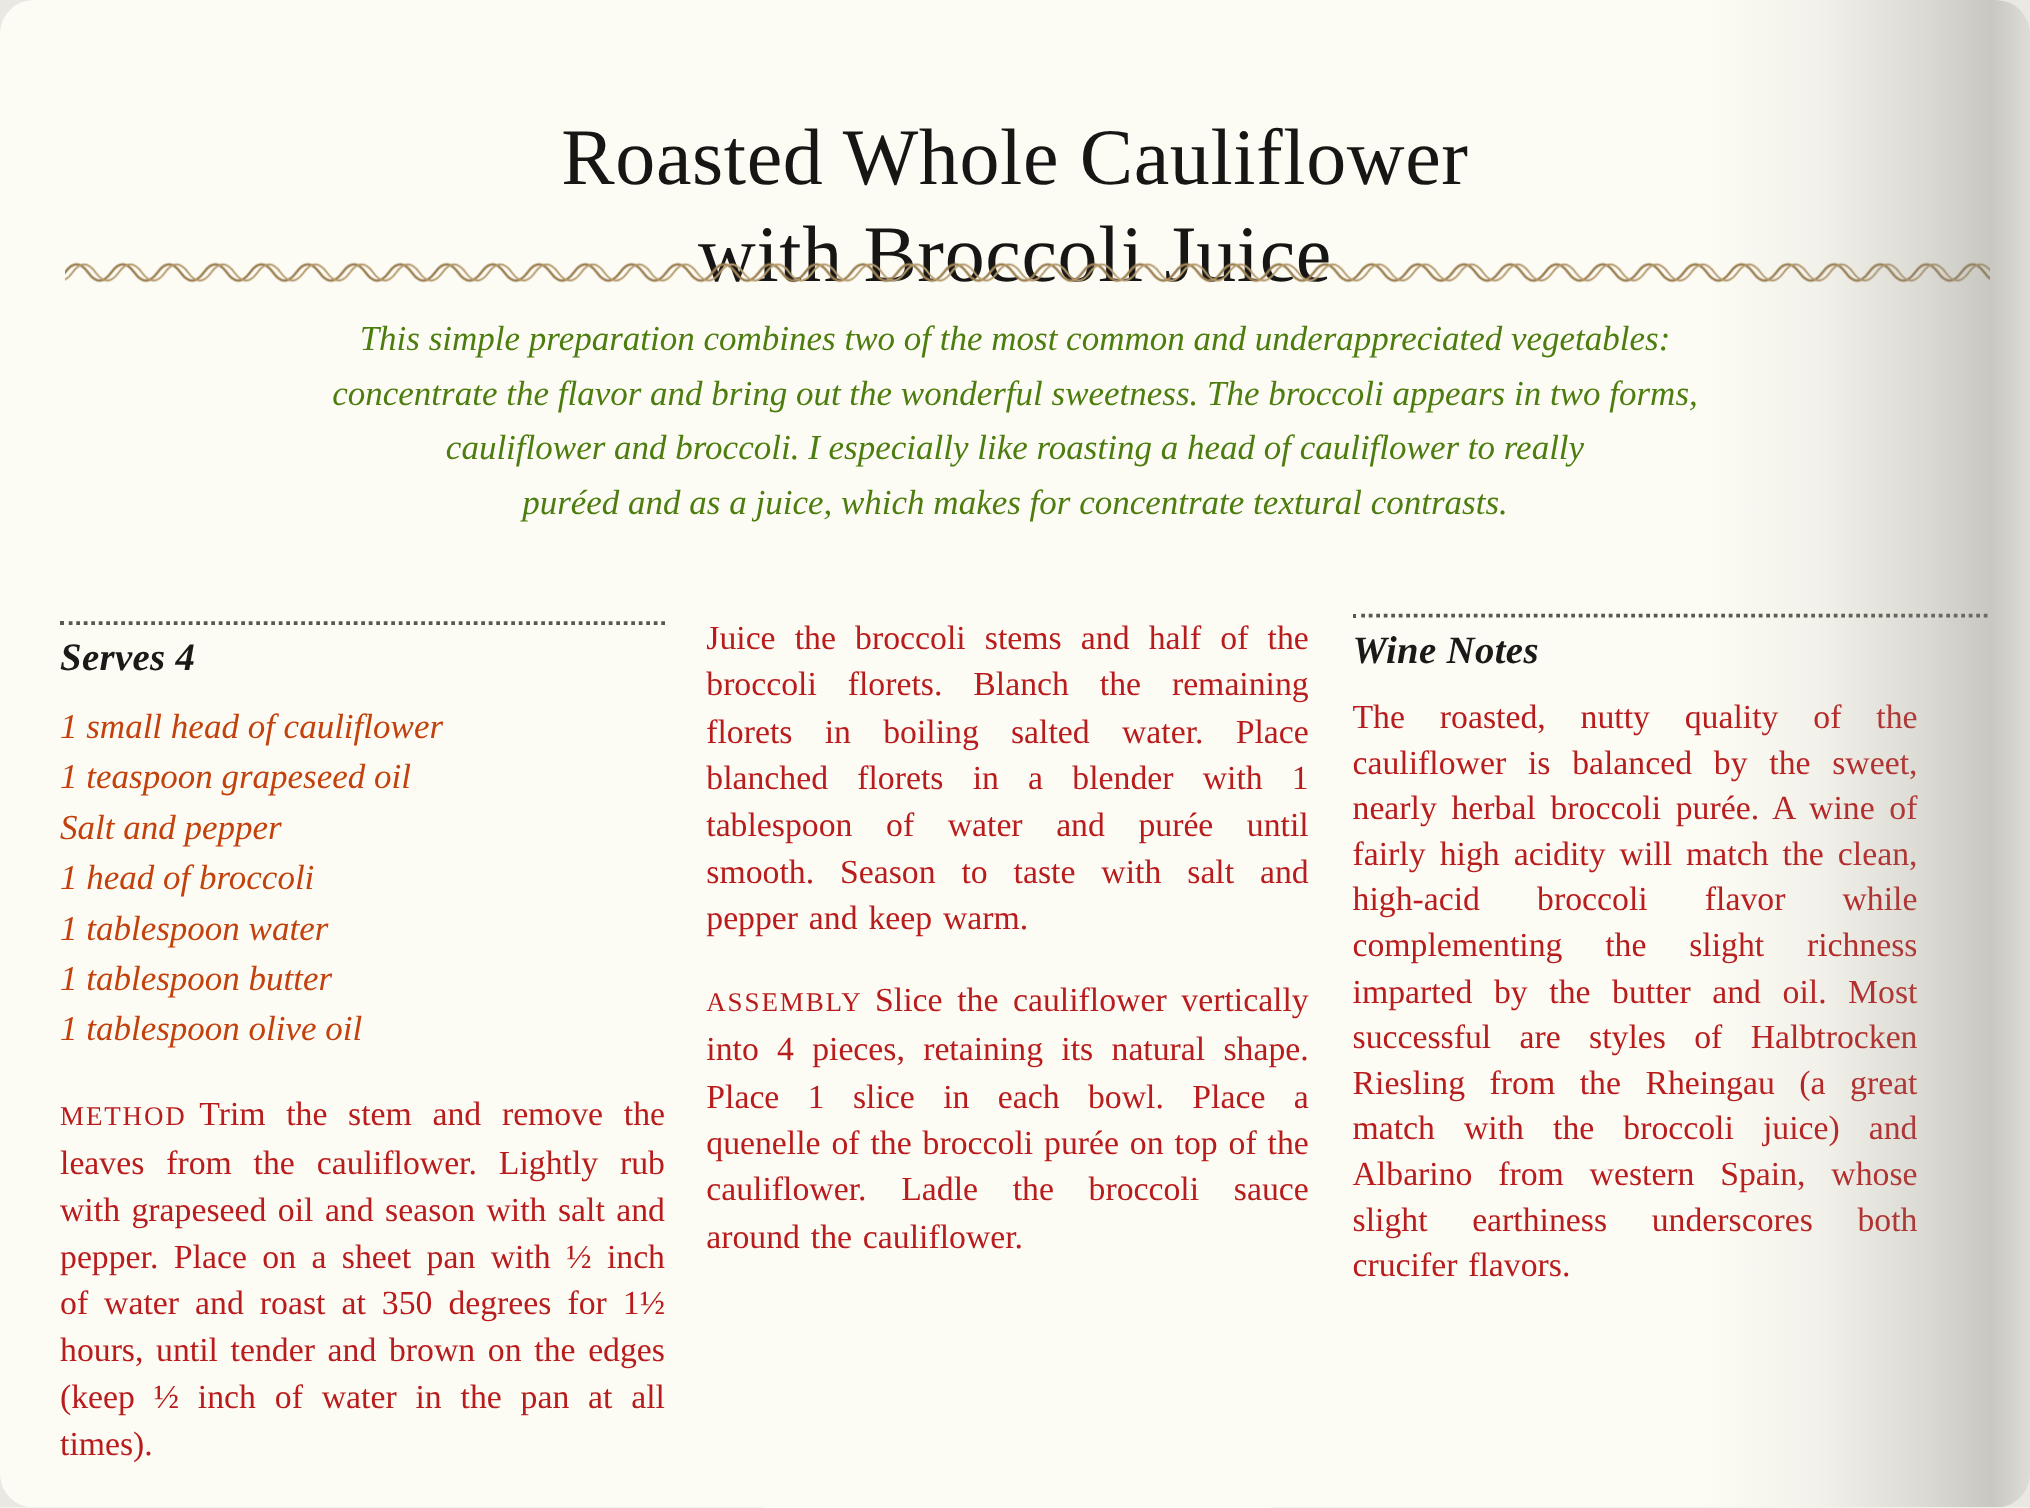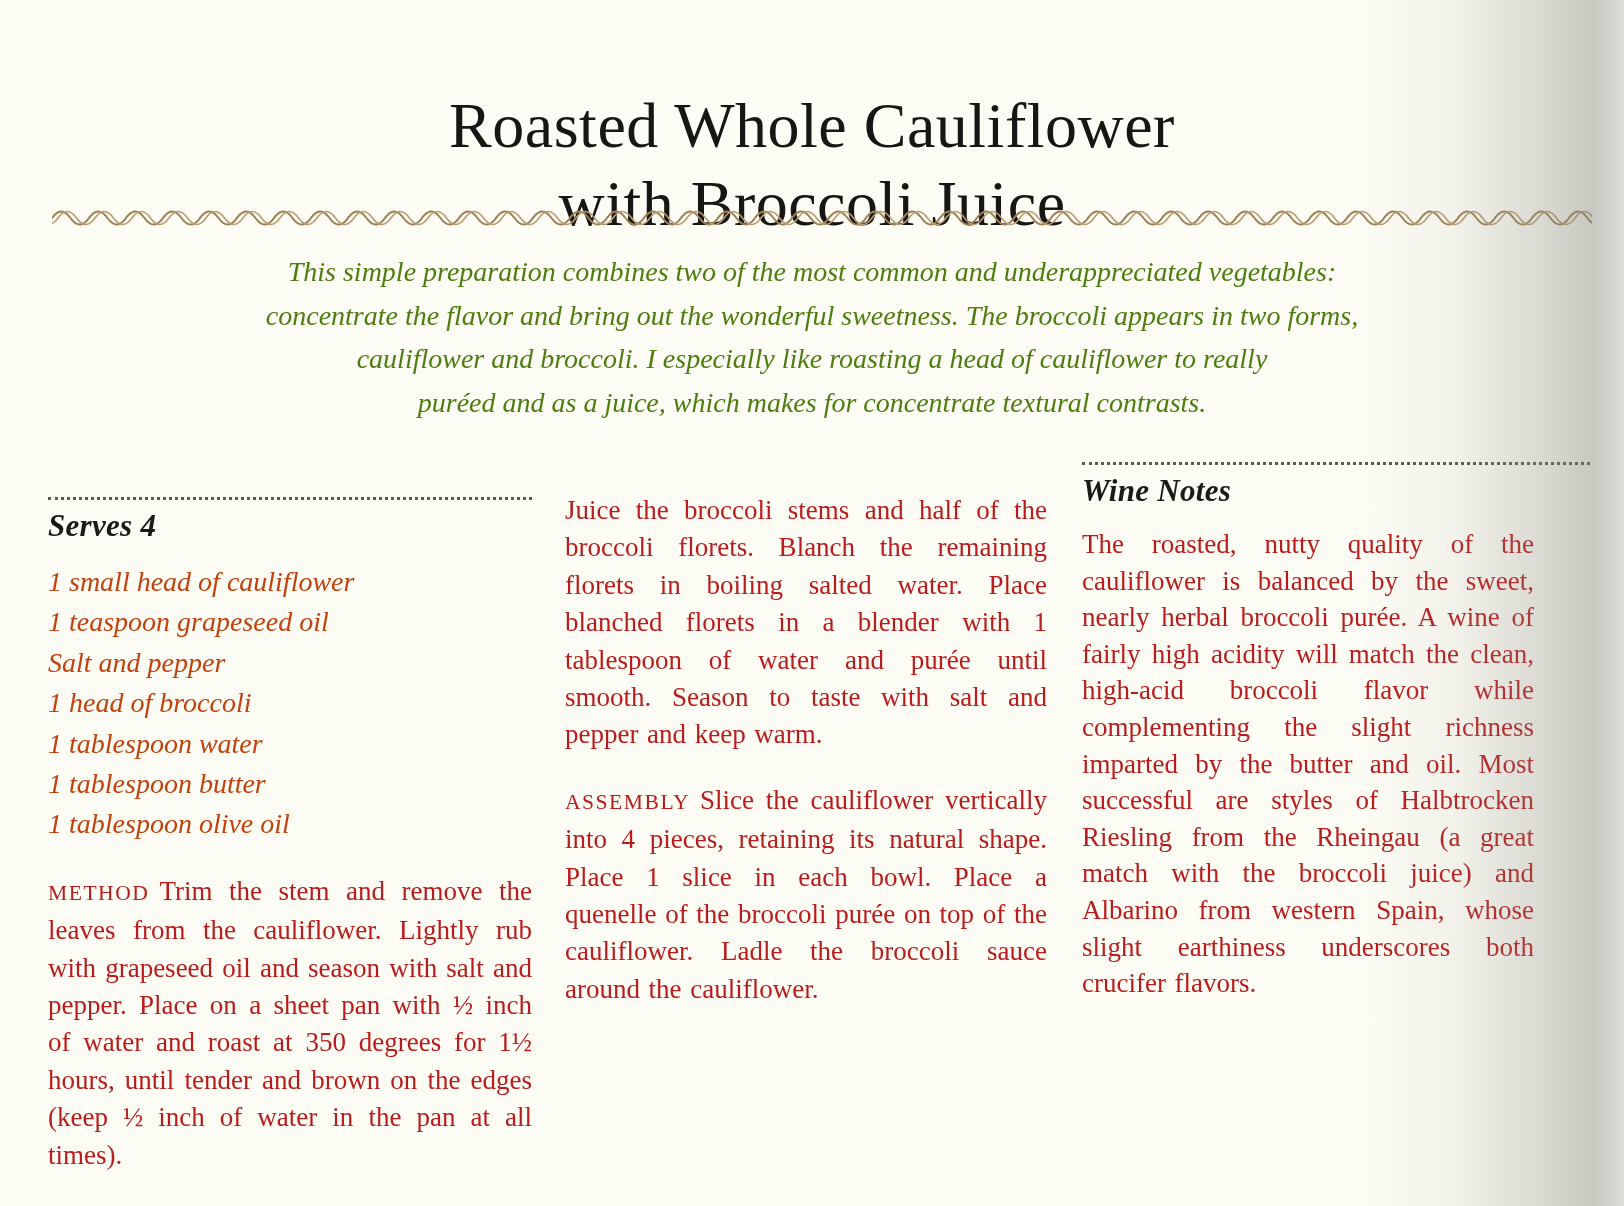--- a/index.html
+++ b/index.html
@@ -6,20 +6,21 @@
   body{
     font-family:"Liberation Serif", serif;
     background:#e9e8e2;
   }
   .page{
     position:relative;
     width:1624px;height:1206px;
     background:#fcfbf4;
     overflow:hidden;
     color:#1e1d1a;
+    border-radius:27px;
   }
   
   .edge-shadow{
     position:absolute;top:0;right:0;width:260px;height:100%;
     background:linear-gradient(to right,
       rgba(150,150,144,0) 0%,
       rgba(150,150,144,0.10) 35%,
       rgba(140,140,134,0.30) 68%,
       rgba(128,128,122,0.42) 88%,
       rgba(150,150,146,0.30) 100%);
@@ -40,21 +41,21 @@
     position:absolute;top:250px;left:50%;transform:translateX(-50%);
     width:1300px;
     text-align:center;
     font-style:italic;
     font-size:28px;line-height:43.5px;
     color:#4d7c0f;
   }
   .col{position:absolute;}
   .col-left{left:48px;top:497px;width:484px;}
   .col-mid{left:565px;top:492px;width:482px;}
-  .col-right{left:1082px;top:462px;width:452px;}
+  .col-right{left:1082px;top:491px;width:452px;}
   .dotted-rule{
     height:0;border-top:3px dotted #5b574c;
     margin:0 0 6px 0;
   }
   .col-right .dotted-rule{width:508px;}
   .section-heading{
     font-size:31px;font-weight:700;
     margin:8px 0 0 0;
     letter-spacing:0.3px;
     color:#1b1a18;

